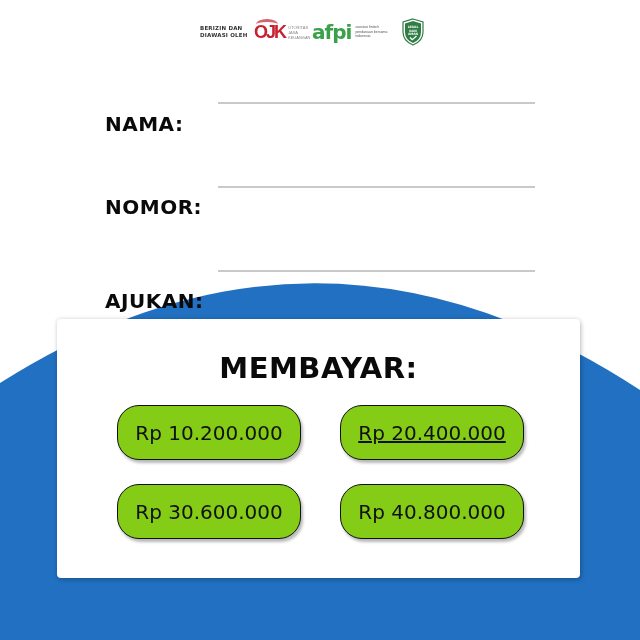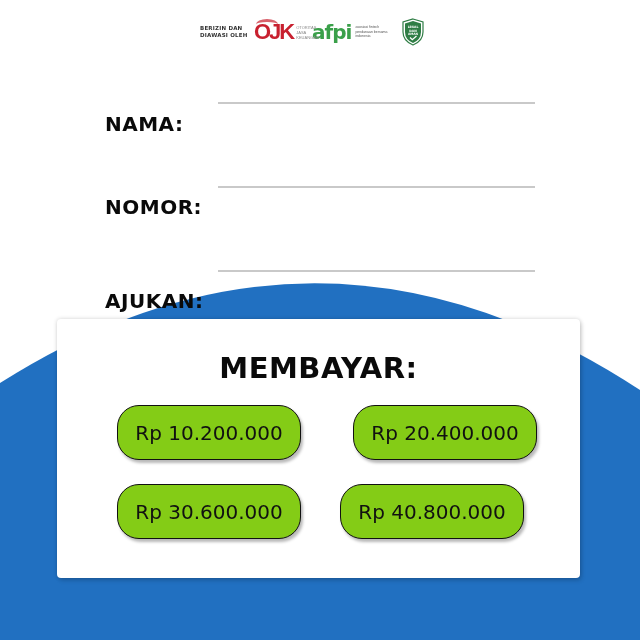--- a/index.html
+++ b/index.html
@@ -1,21 +1,21 @@
 <!DOCTYPE html>
 <html><head>
 <meta charset="utf-8">
 <style>
   html, body { margin:0; padding:0; }
   body { width:640px; height:640px; position:relative; overflow:hidden; background:#ffffff; font-family:"Liberation Sans", sans-serif; }
   .bg-blue { position:absolute; left:0; top:0; width:640px; height:640px; }
   .header { position:absolute; top:14px; left:200px; width:245px; height:36px; display:flex; align-items:center; }
   .hdr-text { font-family:"DejaVu Sans", sans-serif; font-size:5.5px; font-weight:bold; color:#333; line-height:7px; letter-spacing:0.2px; width:54px; }
   .ojk { position:relative; width:58px; height:30px; display:flex; align-items:center; }
-  .ojk-mark { font-family:"Liberation Sans", sans-serif; font-weight:bold; font-size:22px; color:#c8202f; letter-spacing:-2px; line-height:22px; }
+  .ojk-mark { font-family:"Liberation Sans", sans-serif; font-weight:bold; font-size:18px; color:#c8202f; letter-spacing:-2px; line-height:22px; }
   .ojk-arc { position:absolute; left:2px; top:2px; width:22px; height:8px; border-top:3px solid #c8202f; border-radius:50% 50% 0 0; opacity:0.7; }
   .ojk-sub { font-size:4px; color:#888; line-height:5px; margin-left:3px; }
   .afpi { font-family:"DejaVu Sans", sans-serif; font-weight:bold; font-size:20px; color:#3aa04a; letter-spacing:-1px; line-height:20px; }
   .afpi-sub { font-size:3.5px; color:#555; line-height:4.5px; margin-left:4px; width:40px; }
   .shield { margin-left:6px; width:24px; height:28px; }
   .field-label { position:absolute; font-family:"DejaVu Sans", sans-serif; font-weight:bold; font-size:20px; color:#0a0a0a; letter-spacing:0.5px; white-space:nowrap;margin-top:31px; }
   .field-line { position:absolute; left:218px; width:317px; height:2px; background:#c9c9c9; }
   .card { position:absolute; left:57px; top:319px; width:523px; height:259px; background:#ffffff; border-radius:4px; box-shadow:0 0 4px rgba(0,0,0,0.18), 2px 3px 4px rgba(0,0,0,0.12); }
   .card-title { position:absolute; top:32px; left:0; width:100%; text-align:center; font-family:"DejaVu Sans", sans-serif; font-weight:bold; font-size:29px; color:#0a0a0a; letter-spacing:0.5px; }
   .amount-btn { position:absolute; width:184px; height:55px; box-sizing:border-box; border:1.5px solid #111; border-radius:22px; background:#84cc16; box-shadow:2px 3px 3px rgba(0,0,0,0.28); display:flex; align-items:center; justify-content:center; font-family:"DejaVu Sans", sans-serif; font-size:20px; color:#111; cursor:pointer; }
@@ -66,16 +66,16 @@
   <div class="field-line" style="top:186px;"></div>
 </div>
 <div>
   <div class="field-label" style="left:105px; top:258px;text-align:right;">AJUKAN:</div>
   <div class="field-line" style="top:270px;"></div>
 </div>
 
 <div class="card">
   <div class="card-title">MEMBAYAR:</div>
   <div class="amount-btn" style="left:60px; top:86px;">Rp 10.200.000</div>
-  <div class="amount-btn" style="left:296px; top:86px;">Rp 20.400.000</div>
+  <div class="amount-btn" style="left:283px; top:86px;text-decoration:underline;">Rp 20.400.000</div>
   <div class="amount-btn" style="left:60px; top:165px;">Rp 30.600.000</div>
   <div class="amount-btn" style="left:283px; top:165px;">Rp 40.800.000</div>
 </div>
 
 </body></html>

